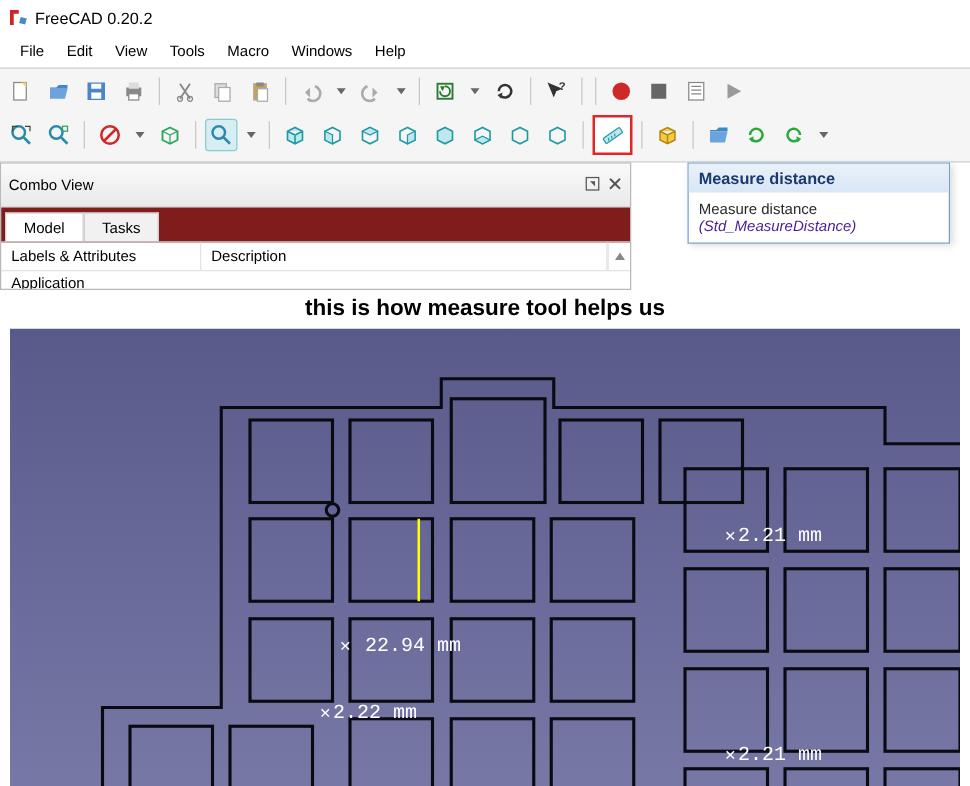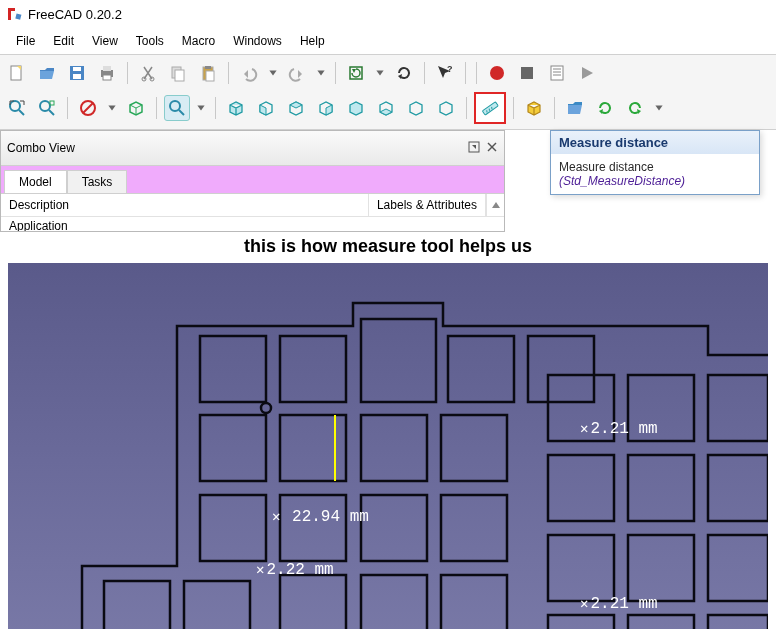--- a/index.html
+++ b/index.html
@@ -20,21 +20,21 @@
   .sep { width:1px; height:22px; background:#c8c8c8; margin:0 3px; }
   .wb-combo { width:170px; height:24px; border:1px solid #b8b8b8; background:#fff; display:flex; align-items:center; padding:0 6px; gap:6px; }
   .wb-combo .chev { margin-left:auto; }
   .measure-highlight { border:2px solid #e02626; background:#fff; padding:1px; }
   .folder-btn svg { width:18px; height:18px; }
   
   .mid { display:flex; }
   .combo { width:505px; border:1px solid #b9b9b9; }
   .combo-hdr { background:linear-gradient(#fafafa,#e9e9e9); height:35px; display:flex; align-items:center; padding:0 6px; border-bottom:1px solid #cfcfcf; font-size:12px; }
   .combo-hdr .spacer { margin-left:auto; display:flex; gap:6px; }
-  .tabs { display:flex; border-bottom:1px solid #cfcfcf; background:#f0abfc; padding-top:4px; padding-left:3px; gap:0; }
+  .tabs { display:flex; border-bottom:1px solid #cfcfcf; background:#7f1d1d; padding-top:4px; padding-left:3px; gap:0; }
   .tab { padding:4px 14px; border:1px solid #cfcfcf; border-bottom:none; background:#f1f1f1; font-size:12px; }
   .tab.active { background:#fff; }
   .headers { display:flex; border-bottom:1px solid #e2e2e2; }
   .headers .col { padding:4px 8px; font-size:12px; border-right:1px solid #e2e2e2; }
   .headers .col:first-child { width:160px; }
   .headers .scrollcol { margin-left:auto; width:18px; display:flex; align-items:center; justify-content:center; border-left:1px solid #e2e2e2; }
   .tree-row { padding:2px 8px; font-size:12px; height:14px; overflow:hidden; }
   
   .tooltip-wrap { position:relative; flex:1; }
   .tooltip { position:absolute; left:45px; top:0; width:210px; background:#fff; border:1px solid #7aa0c8; box-shadow:2px 2px 6px rgba(0,0,0,0.15); }
@@ -347,22 +347,22 @@
               <line x1="2" y1="2" x2="10" y2="10" stroke="#555" stroke-width="1.5"></line>
               <line x1="10" y1="2" x2="2" y2="10" stroke="#555" stroke-width="1.5"></line>
             </svg></span>
       </span>
     </div>
     <div class="tabs">
       <div class="tab active">Model</div>
       <div class="tab">Tasks</div>
     </div>
     <div class="headers">
+      <div class="col">Labels &amp; Attributes</div>
       <div class="col" style="flex:1">Description</div>
-      <div class="col">Labels &amp; Attributes</div>
       <div class="scrollcol">
           <svg width="10" height="10" viewBox="0 0 10 10">
             <polygon points="5,2 9,8 1,8" fill="#888"></polygon>
           </svg>
         </div>
     </div>
     <div class="tree-row">Application</div>
   </div>
   <div class="tooltip-wrap">
     <div class="tooltip">

